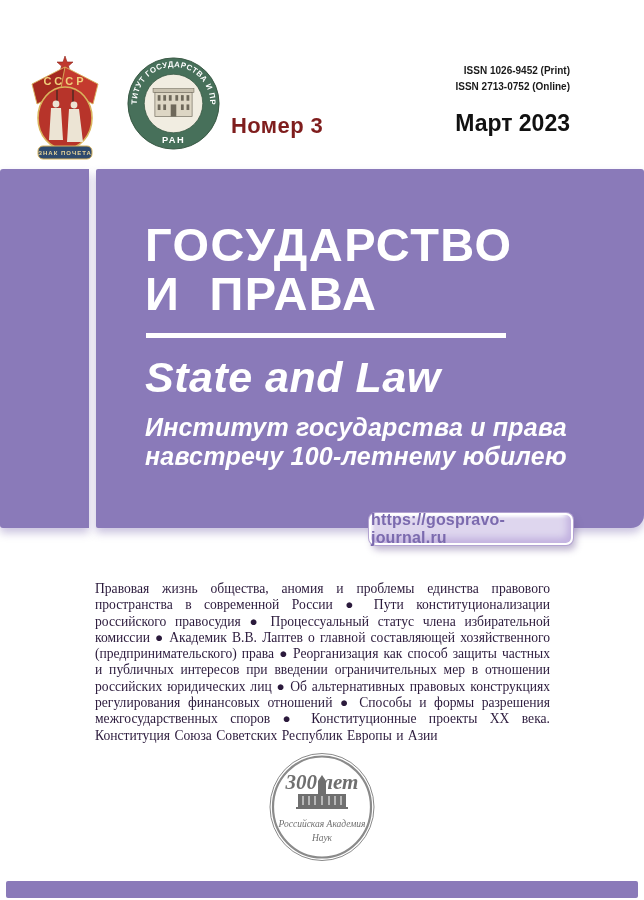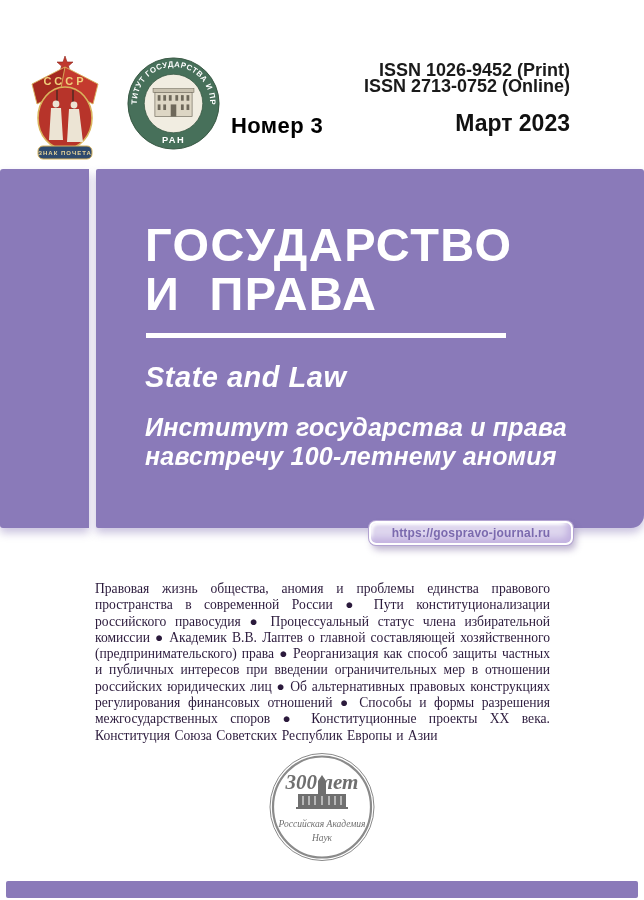--- a/index.html
+++ b/index.html
@@ -8,25 +8,25 @@
     position:relative; width:644px; height:900px; margin:0 auto;
     background:#ffffff; overflow:hidden;
     font-family:"Liberation Sans", sans-serif;
   }
 
   
   .badge-logo { position:absolute; left:24px; top:52px; width:82px; height:112px; }
   .institute-logo { position:absolute; left:127px; top:57px; width:93px; height:93px; }
   .issue-label {
     position:absolute; left:231px; top:113px;
-    font-size:22px; font-weight:700; letter-spacing:.4px; color:#000000;
+    font-size:22px; font-weight:700; letter-spacing:.4px; color:#7f1d1d;
   }
   .issn-block {
     position:absolute; right:74px; top:63px; text-align:right;
-    font-size:18px; line-height:15.5px; font-weight:600; color:#1a1a1a;
+    font-size:10px; line-height:15.5px; font-weight:600; color:#1a1a1a;
   }
   .date-label {
     position:absolute; right:74px; top:110px;
     font-size:23px; font-weight:700; color:#111;
   }
 
   
   .masthead { position:absolute; left:0; top:169px; width:644px; height:359px; }
   .masthead .left-strip {
     position:absolute; left:0; top:0; width:89px; height:100%;
@@ -34,29 +34,29 @@
     box-shadow:0 5px 8px rgba(138,122,185,.45);
   }
   .masthead .main-panel {
     position:absolute; left:96px; top:0; right:0; height:100%;
     background:var(--purple); border-radius:2px 3px 13px 2px;
     box-shadow:0 5px 8px rgba(138,122,185,.45);
     padding:51px 0 0 49px; color:#fff;
   }
   .jr-title { font-size:47px; line-height:49px; font-weight:700; letter-spacing:1.5px; white-space:pre; }
   .jr-rule { width:360px; height:5px; background:#fff; margin:15px 0 13px 1px; }
-  .jr-title-en { font-size:29px; line-height:46px; font-weight:700; font-style:italic; letter-spacing:.5px; margin-top:16px; }
+  .jr-title-en { font-size:43px; line-height:46px; font-weight:700; font-style:italic; letter-spacing:.5px; margin-top:16px; }
   .jr-subtitle { margin-top:13px; font-size:25px; line-height:29px; font-weight:700; font-style:italic; letter-spacing:.2px; }
   .url-button {
-    position:absolute; right:71px; bottom:-17px; width:204px; height:24px;
+    position:absolute; right:71px; bottom:-17px; width:204px; height:32px;
     display:flex; align-items:center; justify-content:center;
     background:#ded6ee; border:2px solid #ffffff; border-radius:7px;
     box-shadow:0 0 0 1px #b3a3d2, 3px 5px 7px rgba(110,90,150,.45),
                inset -4px -5px 7px #c2b2e0, inset 2px 2px 3px #ffffff;
-    color:#7b6aae; font-weight:700; font-size:12px; letter-spacing:.2px;
+    color:#7b6aae; font-weight:700; font-size:16px; letter-spacing:.2px;
     cursor:pointer; text-decoration:none;
   }
 
   
   .contents-text {
     position:absolute; left:95px; top:581px; width:455px;
     font-family:"Liberation Serif", serif; font-weight:400;
     font-size:13.6px; line-height:16.3px; text-align:justify;
     color:#2b1a3c; word-spacing:1px;
   }
@@ -134,21 +134,21 @@
   <div class="date-label">Март 2023</div>
 
   <section class="masthead">
     <div class="left-strip"></div>
     <div class="main-panel">
       <h1 class="jr-title"><span>ГОСУДАРСТВО</span><br><span>И  ПРАВА</span></h1>
       <div class="jr-rule"></div>
       <h2 class="jr-title-en">State and Law</h2>
       <div class="jr-subtitle">
         <div>Институт государства и права</div>
-        <div>навстречу 100-летнему аномия</div>
+        <div>навстречу 100-летнему юбилею</div>
       </div>
       <a class="url-button">https://gospravo-journal.ru</a>
     </div>
   </section>
 
   <p class="contents-text">Правовая жизнь общества, аномия и проблемы единства правового пространства в современной России ● Пути конституционализации российского правосудия ● Процессуальный статус члена избирательной комиссии ● Академик В.В. Лаптев о главной составляющей хозяйственного (предпринимательского) права ● Реорганизация как способ защиты частных и публичных интересов при введении ограничительных мер в отношении российских юридических лиц ● Об альтернативных правовых конструкциях регулирования финансовых отношений ● Способы и формы разрешения межгосударственных споров ● Конституционные проекты ХХ века. Конституция Союза Советских Республик Европы и Азии</p>
 
   <svg class="anniv-logo" viewBox="0 0 112 110" aria-hidden="true">
     <ellipse cx="56" cy="55" rx="52" ry="53.5" fill="none" stroke="#8a8a8a" stroke-width="1"></ellipse>
     <ellipse cx="56" cy="55" rx="49" ry="50.5" fill="none" stroke="#8a8a8a" stroke-width="2.2"></ellipse>

